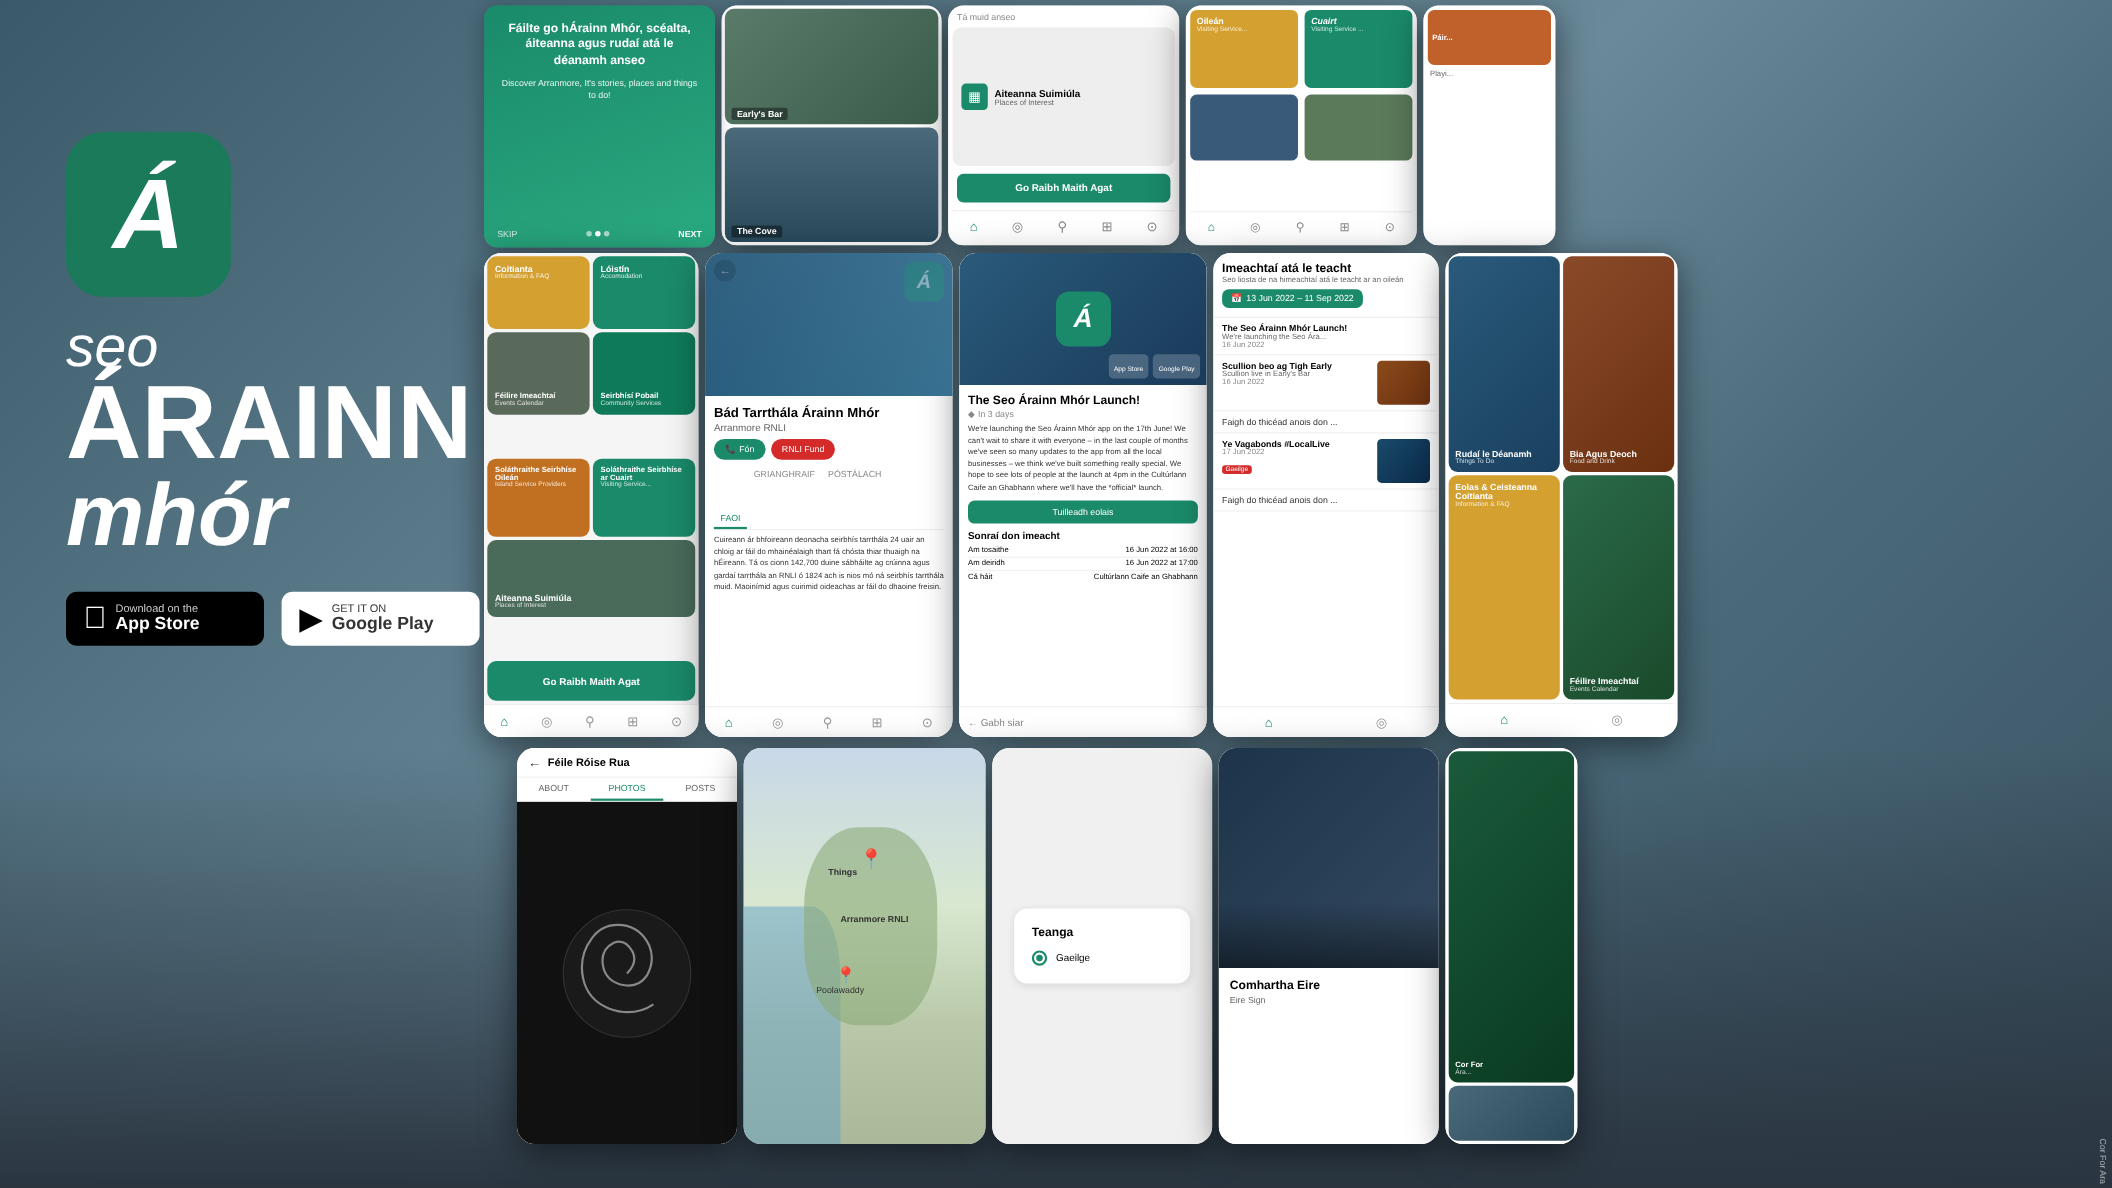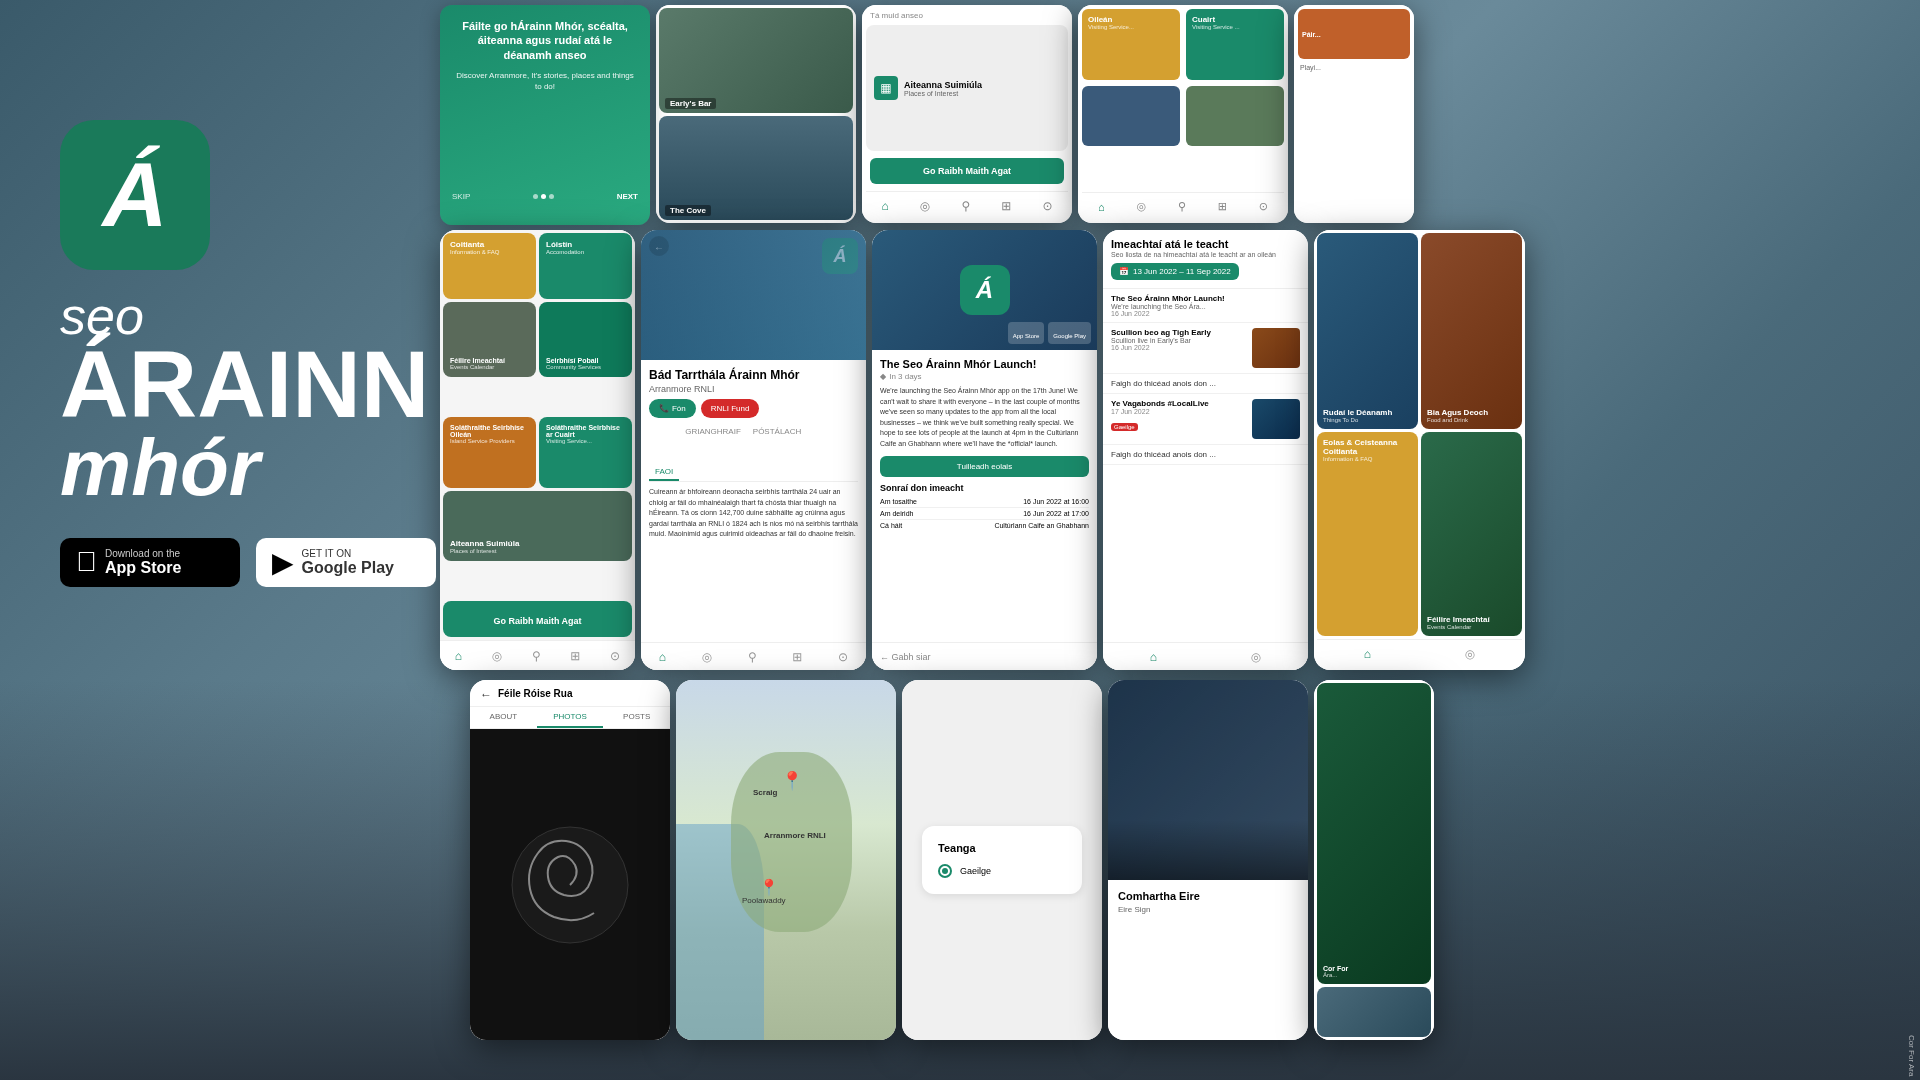--- a/index.html
+++ b/index.html
@@ -207,21 +207,21 @@
     }
 
     .welcome-subtitle {
       font-size: 8px;
       opacity: 0.9;
       line-height: 1.4;
     }
 
     .skip-next-bar {
       position: absolute;
-      bottom: 24px;
+      bottom: 8px;
       left: 0;
       right: 0;
       display: flex;
       align-items: center;
       justify-content: space-between;
       padding: 0 12px;
     }
 
     .skip-label {
       font-size: 8px;
@@ -396,21 +396,21 @@
     </div>
 
     <div class="phone-screen-wrapper" style="width:210px;height:218px;border-radius:14px;overflow:hidden;">
       <div style="height:100%;background:white;padding:4px;">
         <div style="display:grid;grid-template-columns:1fr 1fr;gap:6px;height:calc(100% - 30px);">
           <div style="background:#d4a030;border-radius:6px;padding:6px;">
             <div style="font-size:8px;font-weight:bold;color:white;">Oileán</div>
             <div style="font-size:6px;color:rgba(255,255,255,0.8);">Visiting Service...</div>
           </div>
           <div style="background:#1a8a6a;border-radius:6px;padding:6px;">
-            <div style="font-size:8px;font-weight:bold;color:white;">Cuairt</div>
+            <div style="font-size:8px;font-weight:bold;color:white;font-style:italic;">Cuairt</div>
             <div style="font-size:6px;color:rgba(255,255,255,0.8);">Visiting Service ...</div>
           </div>
           <div style="background:#3a5a7a;border-radius:6px;padding:6px;height:60px;"></div>
           <div style="background:#5a7a5a;border-radius:6px;padding:6px;height:60px;"></div>
         </div>
         <div style="height:28px;background:white;border-top:1px solid #eee;display:flex;align-items:center;justify-content:space-around;margin-top:3px;">
           <span style="font-size:11px;color:#1a8a6a;">⌂</span>
           <span style="font-size:11px;color:#888;">◎</span>
           <span style="font-size:11px;color:#888;">⚲</span>
           <span style="font-size:11px;color:#888;">⊞</span>
@@ -671,21 +671,21 @@
 
     <div class="phone-screen-wrapper" style="width:220px;height:360px;border-radius:16px;overflow:hidden;">
       <div style="height:100%;position:relative;">
 
         <div style="width:100%;height:100%;background:linear-gradient(180deg,#c8d8e8 0%,#d8e8d0 40%,#b8c8a8 70%,#a8b898 100%);position:relative;">
 
           <div style="position:absolute;left:0;top:40%;width:40%;height:60%;background:rgba(100,160,200,0.5);border-radius:0 30% 0 0;"></div>
 
           <div style="position:absolute;right:20%;top:20%;width:55%;height:50%;background:rgba(140,170,120,0.6);border-radius:40%;"></div>
 
-          <div style="position:absolute;top:30%;left:35%;font-size:8px;font-weight:bold;color:#333;">Scraig</div>
+          <div style="position:absolute;top:30%;left:35%;font-size:8px;font-weight:bold;color:#333;">Things</div>
           <div style="position:absolute;top:42%;left:40%;font-size:8px;font-weight:bold;color:#333;">Arranmore RNLI</div>
           <div style="position:absolute;top:60%;left:30%;font-size:8px;color:#333;">Poolawaddy</div>
 
           <div style="position:absolute;top:25%;left:48%;font-size:18px;">📍</div>
           <div style="position:absolute;top:55%;left:38%;font-size:16px;">📍</div>
         </div>
       </div>
     </div>
 
     <div class="phone-screen-wrapper" style="width:200px;height:360px;border-radius:16px;overflow:hidden;">

